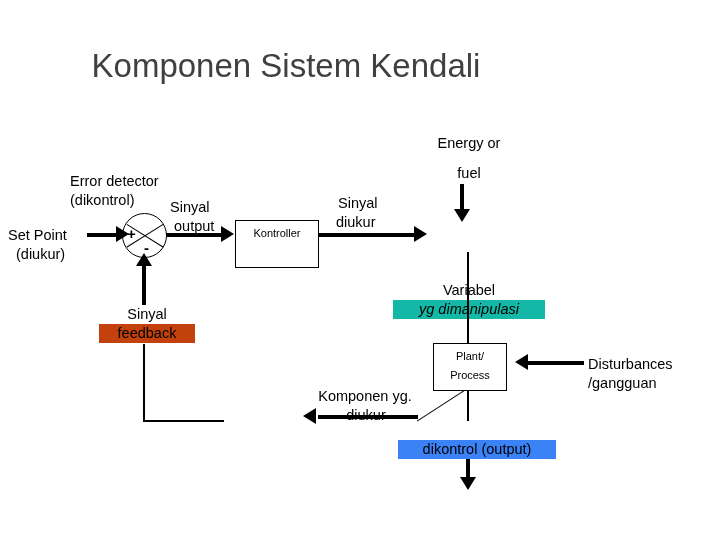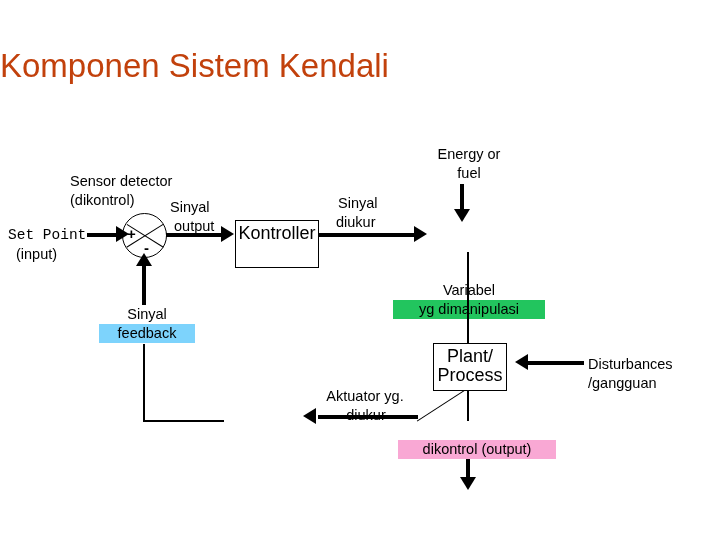--- a/index.html
+++ b/index.html
@@ -14,42 +14,43 @@
     background: #ffffff;
     overflow: hidden;
     font-family: "Liberation Sans", sans-serif;
     color: #000000;
   }
   #title {
     position: absolute;
     left: 0;
     top: 46px;
     width: 572px;
+    text-align: center;
     font-size: 33px;
     line-height: 40px;
     font-weight: normal;
     letter-spacing: 0px;
-    color: #c2410c;
+    color: #404040;
   }
   .lbl {
     position: absolute;
     font-size: 14.5px;
     line-height: 19px;
     color: #000000;
     white-space: pre;
   }
   .lbl.ctr { text-align: center; }
   .lbl.lft { text-align: left; }
 
   .box {
     position: absolute;
     border: 1.6px solid #000000;
     background: transparent;
     box-sizing: border-box;
-    font-size: 18px;
+    font-size: 11px;
     line-height: 19px;
     color: #000000;
     text-align: center;
     white-space: pre;
   }
   .box .boxtext {
     position: absolute;
     left: 0;
     right: 0;
     top: 3px;
@@ -134,48 +135,48 @@
     transform-origin: 0 0;
   }
 </style>
 </head>
 <body>
 
 <div id="slide">
 
   <div id="title">Komponen Sistem Kendali</div>
 
-  <div class="lbl lft" style="left:8px; top:226px;font-family:Liberation Mono, monospace;">Set Point</div>
-  <div class="lbl lft" style="left:16px; top:245px;">(input)</div>
-
-  <div class="lbl lft" style="left:70px; top:172px;">Sensor detector</div>
+  <div class="lbl lft" style="left:8px; top:226px;">Set Point</div>
+  <div class="lbl lft" style="left:16px; top:245px;">(diukur)</div>
+
+  <div class="lbl lft" style="left:70px; top:172px;">Error detector</div>
   <div class="lbl lft" style="left:70px; top:191px;">(dikontrol)</div>
 
   <div class="lbl lft" style="left:170px; top:198px;">Sinyal</div>
   <div class="lbl lft" style="left:174px; top:217px;">output</div>
 
   <div class="lbl lft" style="left:338px; top:194px;">Sinyal</div>
   <div class="lbl lft" style="left:336px; top:213px;">diukur</div>
 
-  <div class="lbl ctr" style="left:409px; top:145px; width:120px;">Energy or</div>
+  <div class="lbl ctr" style="left:409px; top:134px; width:120px;">Energy or</div>
   <div class="lbl ctr" style="left:409px; top:164px; width:120px;text-align:center;">fuel</div>
 
   <div class="lbl ctr" style="left:399px; top:281px; width:140px; background:#ffffff;">Variabel</div>
-  <div class="lbl ctr" style="left:393px; top:300px; width:152px; background:#22c55e;">yg dimanipulasi</div>
+  <div class="lbl ctr" style="left:393px; top:300px; width:152px; background:#14b8a6;font-style:italic;">yg dimanipulasi</div>
 
   <div class="lbl lft" style="left:588px; top:355px;">Disturbances</div>
   <div class="lbl lft" style="left:588px; top:374px;">/gangguan</div>
 
-  <div class="lbl ctr" style="left:310px; top:387px; width:110px;">Aktuator yg.</div>
+  <div class="lbl ctr" style="left:310px; top:387px; width:110px;">Komponen yg.</div>
   <div class="lbl ctr" style="left:318px; top:406px; width:96px;">diukur</div>
 
-  <div class="lbl ctr" style="left:398px; top:440px; width:158px; background:#f9a8d4;">dikontrol (output)</div>
+  <div class="lbl ctr" style="left:398px; top:440px; width:158px; background:#3b82f6;">dikontrol (output)</div>
 
   <div class="lbl ctr" style="left:103px; top:305px; width:88px; background:#ffffff;">Sinyal</div>
-  <div class="lbl ctr" style="left:99px; top:324px; width:96px; background:#7dd3fc;">feedback</div>
+  <div class="lbl ctr" style="left:99px; top:324px; width:96px; background:#c2410c;">feedback</div>
 
   <div class="arrow-h" style="left:87px; top:233px; width:32px;"></div>
   <div class="head right" style="left:116px; top:226px;"></div>
 
   <div class="arrow-h" style="left:166px; top:233px; width:58px;"></div>
   <div class="head right" style="left:221px; top:226px;"></div>
 
   <div class="arrow-h" style="left:318px; top:233px; width:102px;"></div>
   <div class="head right" style="left:414px; top:226px;"></div>
 

